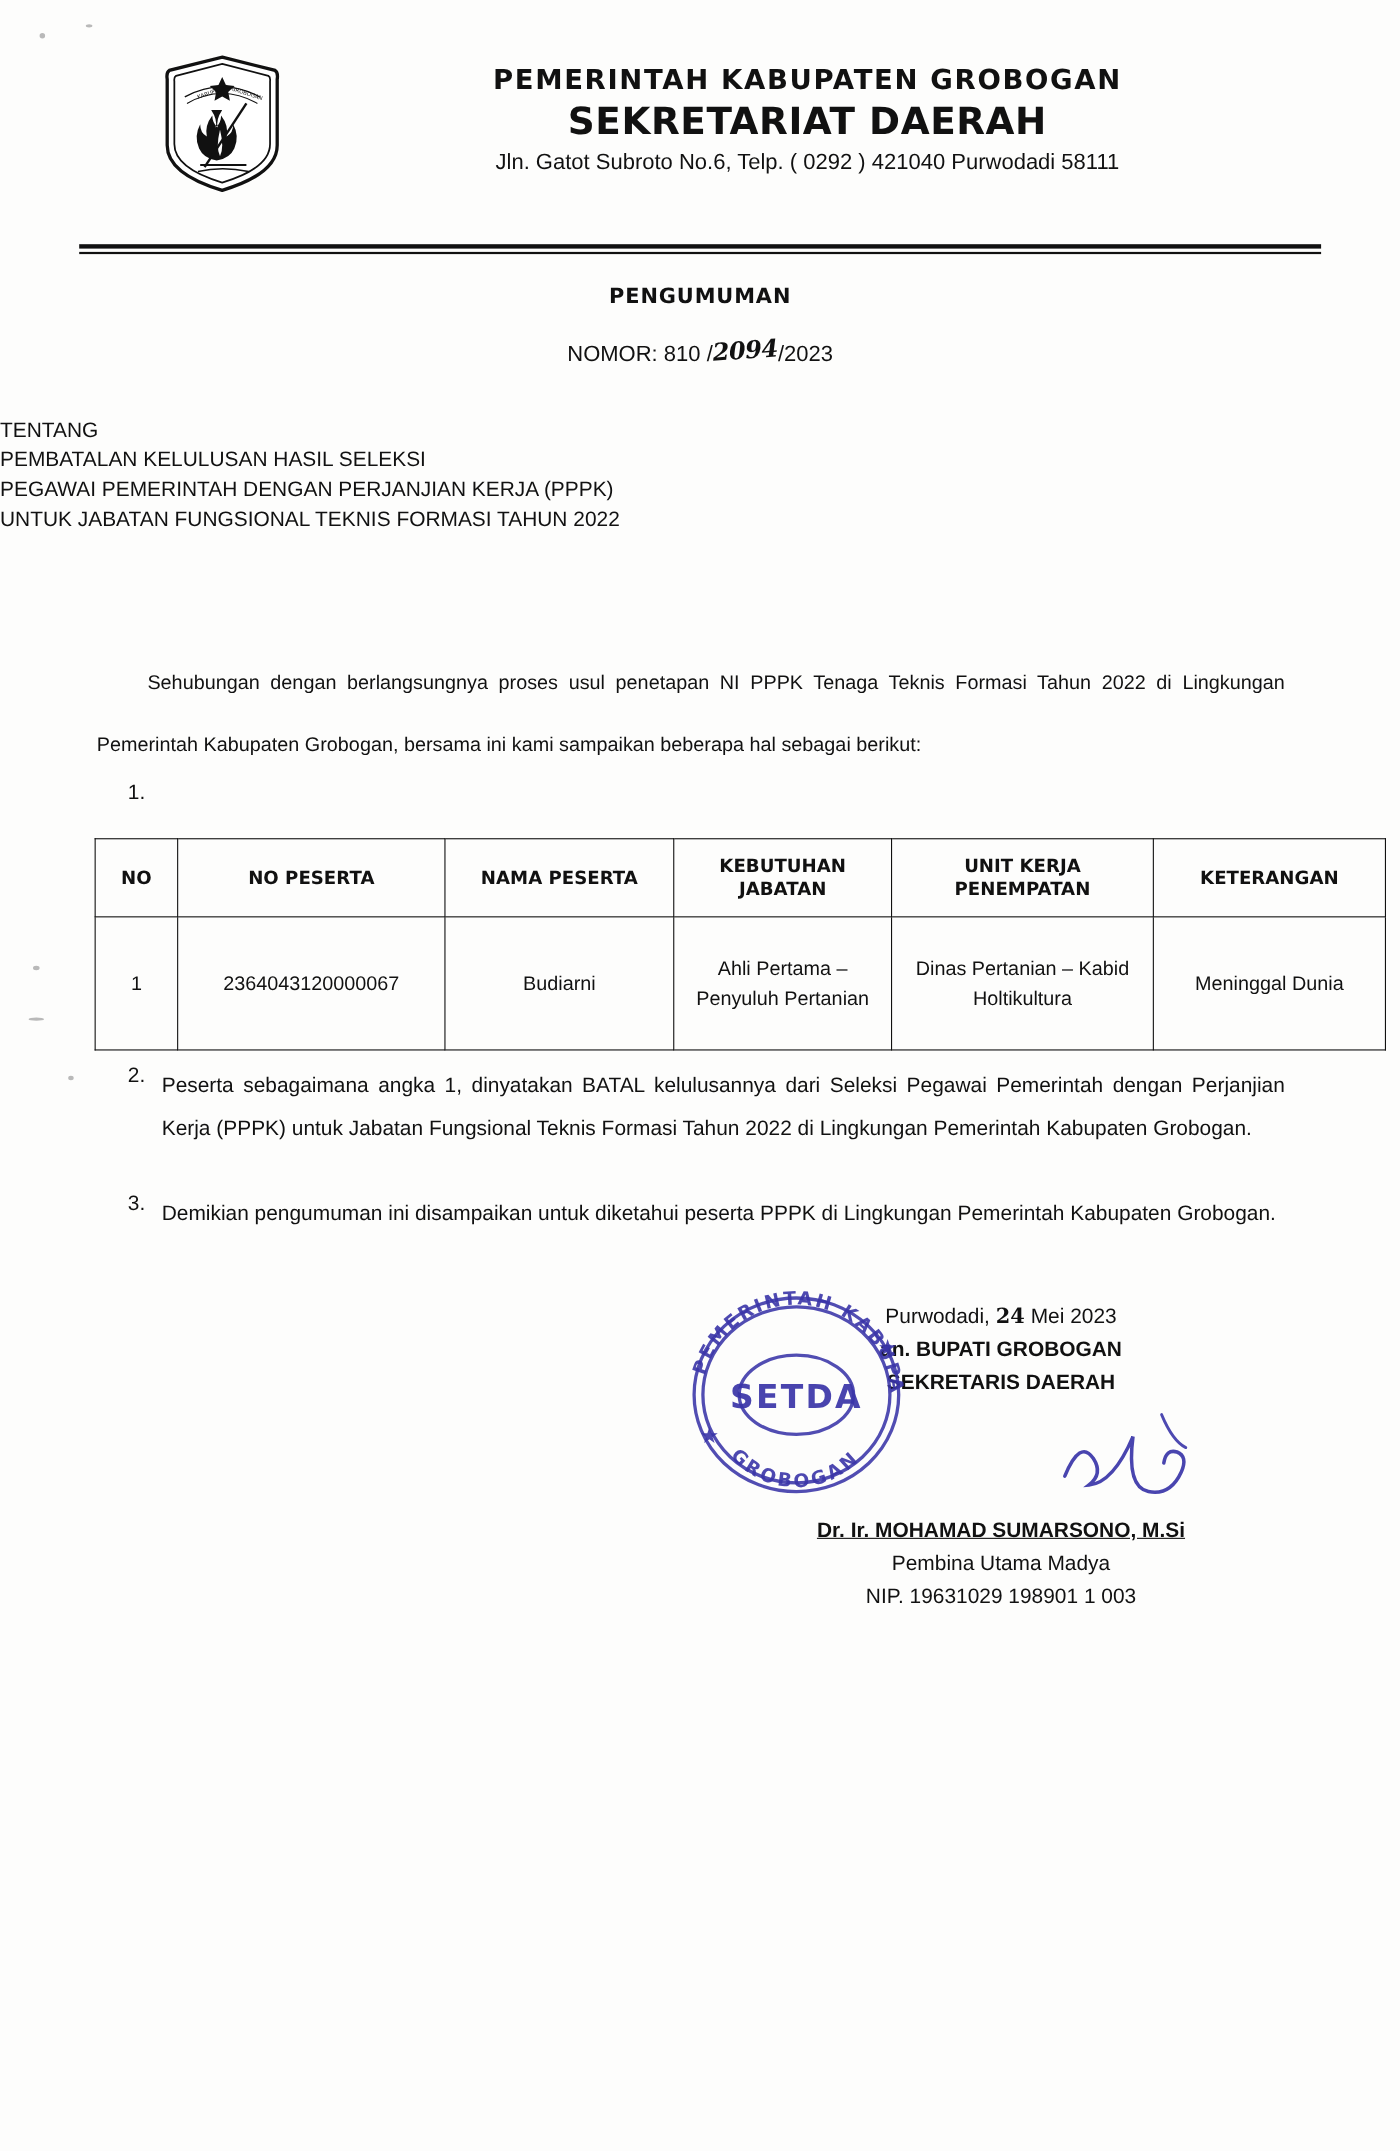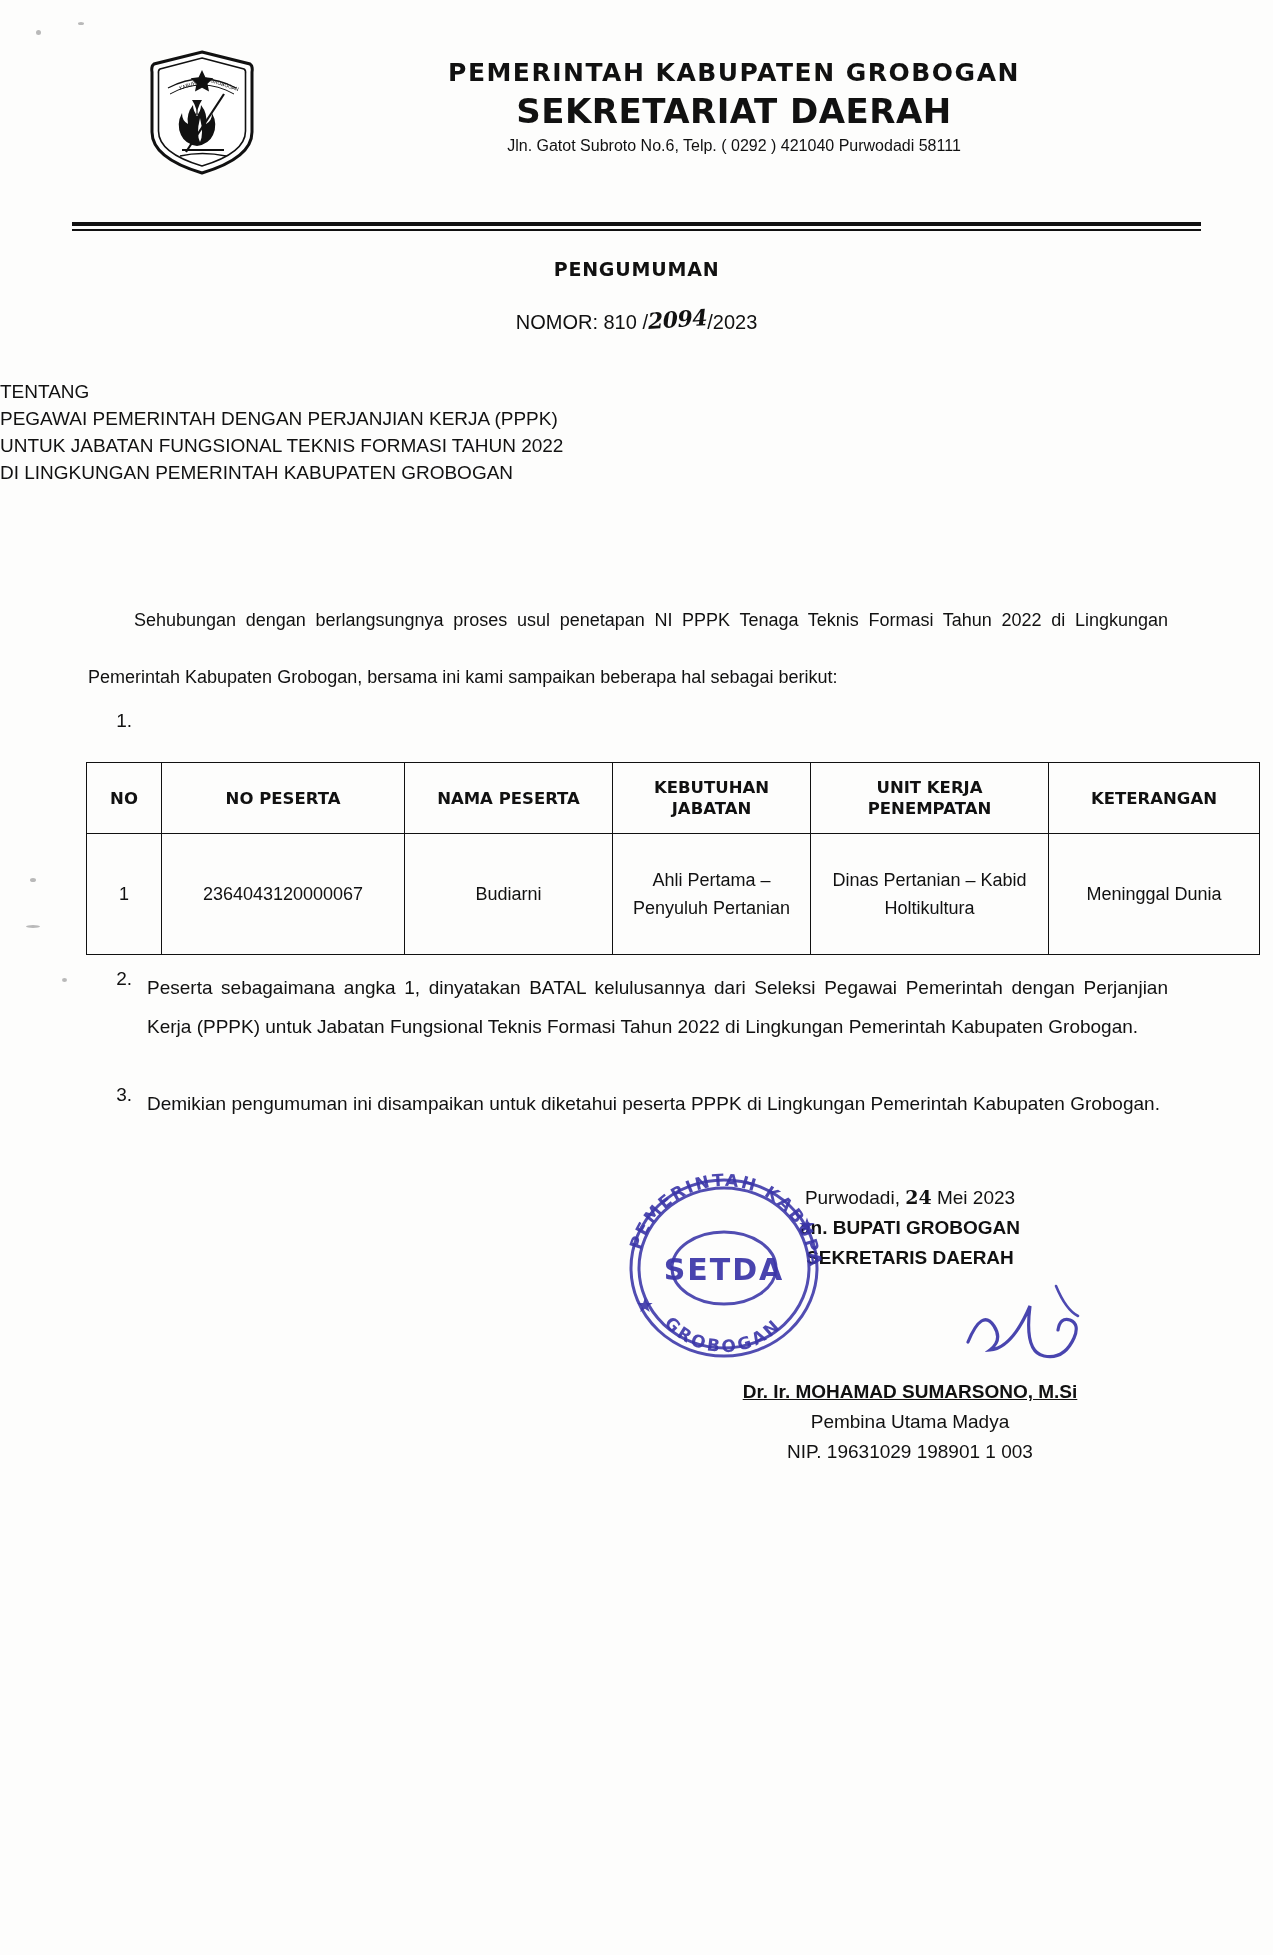--- a/index.html
+++ b/index.html
@@ -25,21 +25,21 @@
   .head-line1{
     font-size:25px;font-weight:bold;letter-spacing:1.5px;
     font-family:"DejaVu Sans", sans-serif;
     white-space:nowrap;
   }
   .head-line2{
     font-size:34px;font-weight:bold;letter-spacing:0.5px;margin-top:4px;
     font-family:"DejaVu Sans", sans-serif;
   }
   .head-line3{
-    font-size:16px;margin-top:6px;font-family:"Liberation Sans", sans-serif;
+    font-size:20px;margin-top:6px;font-family:"Liberation Sans", sans-serif;
   }
   .rule-thick{
     position:absolute;left:72px;right:72px;top:222px;height:4px;background:#111;
   }
   .rule-thin{
     position:absolute;left:72px;right:72px;top:229px;height:2px;background:#111;
   }
   
   .announce{
     position:absolute;left:0;right:0;top:258px;text-align:center;
@@ -168,23 +168,23 @@
   <div class="rule-thin"></div>
 
   <div class="announce">PENGUMUMAN</div>
 
   <div class="nomor">
     <span>NOMOR: 810 /</span><span class="hand">2094</span><span>/2023</span>
   </div>
 
   <div class="tentang">
     <div>TENTANG</div>
+    <div>PEMBATALAN KELULUSAN HASIL SELEKSI</div>
     <div>PEGAWAI PEMERINTAH DENGAN PERJANJIAN KERJA (PPPK)</div>
     <div>UNTUK JABATAN FUNGSIONAL TEKNIS FORMASI TAHUN 2022</div>
-    <div>DI LINGKUNGAN PEMERINTAH KABUPATEN GROBOGAN</div>
   </div>
 
   <div class="para">Sehubungan dengan berlangsungnya proses usul penetapan NI PPPK Tenaga Teknis Formasi Tahun 2022 di Lingkungan Pemerintah Kabupaten Grobogan, bersama ini kami sampaikan beberapa hal sebagai berikut:</div>
 
   <div class="li-num" style="left:98px;top:710px;">1.</div>
 
   <table class="tbl">
     <thead>
       <tr>
         <th class="c-no">

